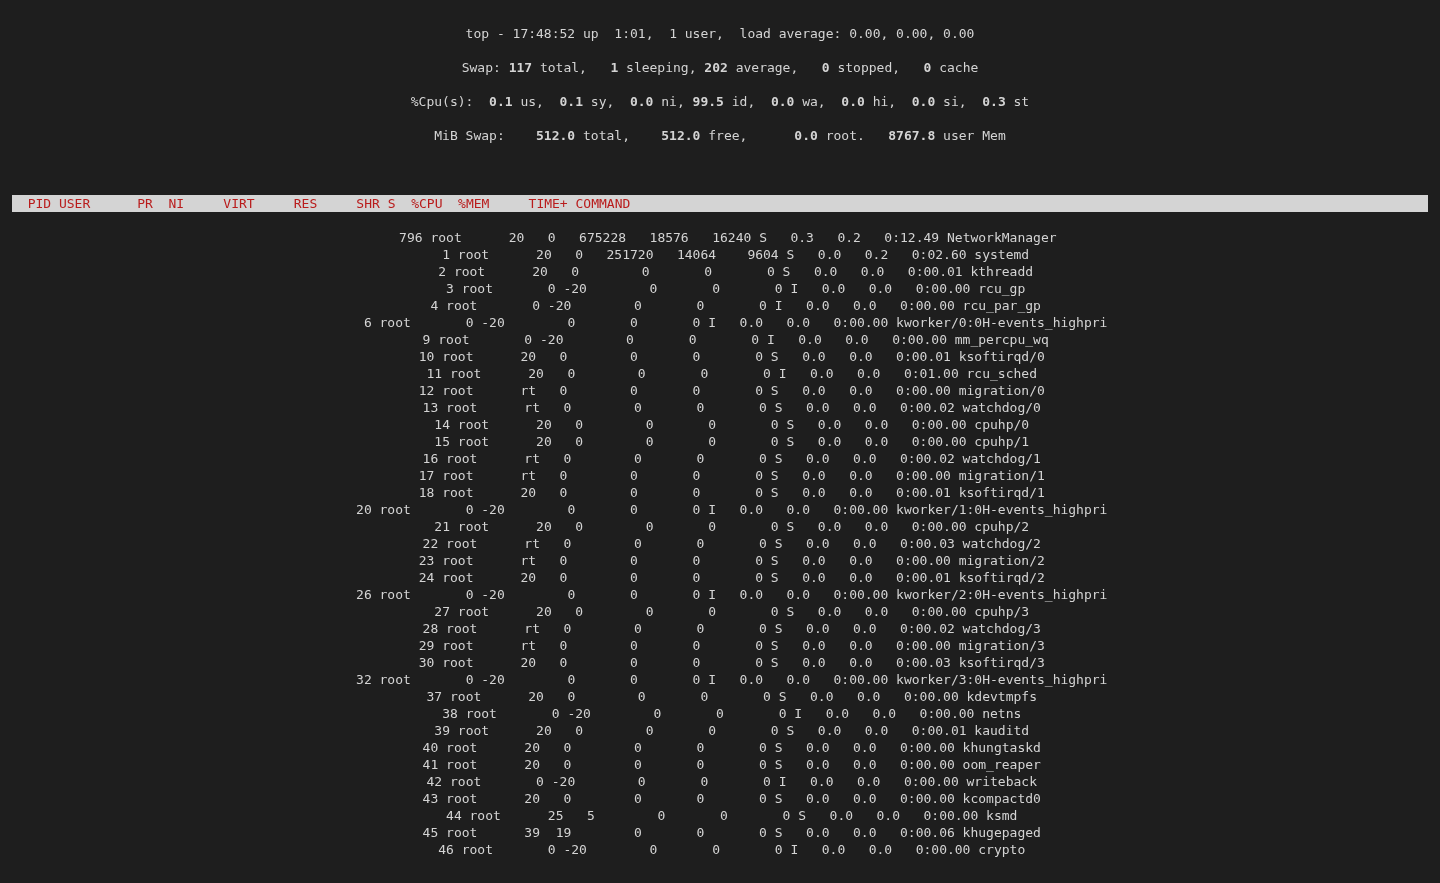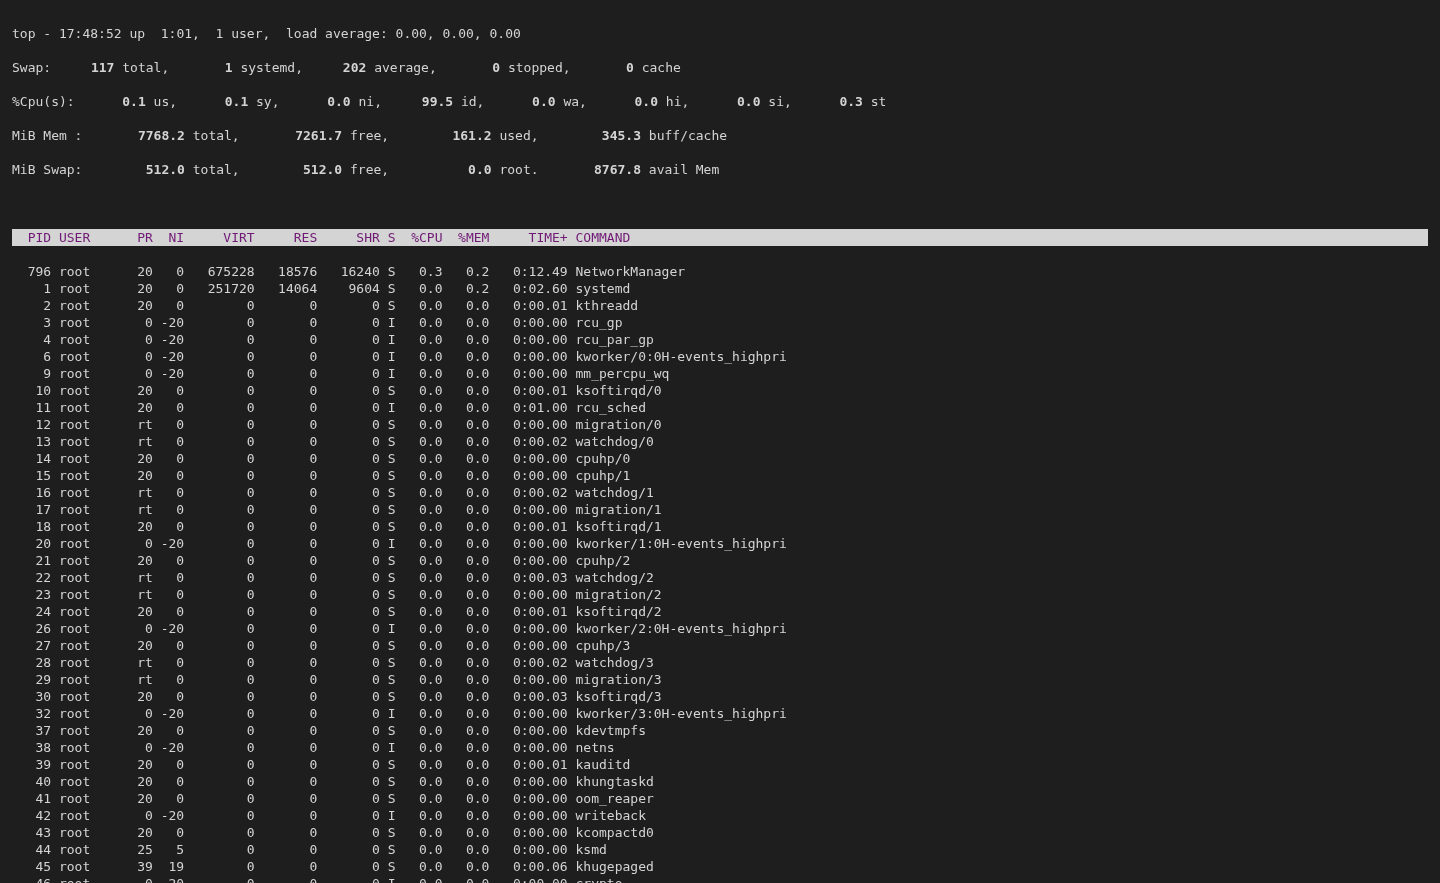--- a/index.html
+++ b/index.html
@@ -11,34 +11,33 @@
     font-size: 13px;
     line-height: 17px;
     width: 1440px;
     height: 883px;
     overflow: hidden;
   }
   .term {
     padding: 8px 12px;
     white-space: pre;
   }
-  .bold { font-weight: bold; margin-left: 32px; }
+  .bold { font-weight: bold; }
   .header-row {
     background: #d4d4d4;
-    color: #701a75;
+    color: #b91c1c;
     display: block;
     width: 100%;
   }
-  .row { display: block; }
+  .row { display: block; text-align: center; }
 </style>
 </head>
 <body>
 
 <div class="term">
 <div class="row"><span>top</span> - <span>17:48:52</span> <span>up</span>  <span>1:01</span>,  <span>1</span> <span>user</span>,  <span>load average:</span> <span>0.00, 0.00, 0.00</span></div>
-<div class="row"><span>Swap:</span> <span class="bold">117</span> <span>total,</span>   <span class="bold">1</span> <span>systemd,</span> <span class="bold">202</span> <span>average,</span>   <span class="bold">0</span> <span>stopped,</span>   <span class="bold">0</span> <span>cache</span></div>
+<div class="row"><span>Swap:</span> <span class="bold">117</span> <span>total,</span>   <span class="bold">1</span> <span>sleeping,</span> <span class="bold">202</span> <span>average,</span>   <span class="bold">0</span> <span>stopped,</span>   <span class="bold">0</span> <span>cache</span></div>
 <div class="row"><span>%Cpu(s):</span>  <span class="bold">0.1</span> <span>us,</span>  <span class="bold">0.1</span> <span>sy,</span>  <span class="bold">0.0</span> <span>ni,</span> <span class="bold">99.5</span> <span>id,</span>  <span class="bold">0.0</span> <span>wa,</span>  <span class="bold">0.0</span> <span>hi,</span>  <span class="bold">0.0</span> <span>si,</span>  <span class="bold">0.3</span> <span>st</span></div>
-<div class="row"><span>MiB Mem :</span>   <span class="bold">7768.2</span> <span>total,</span>   <span class="bold">7261.7</span> <span>free,</span>    <span class="bold">161.2</span> <span>used,</span>    <span class="bold">345.3</span> <span>buff/cache</span></div>
-<div class="row"><span>MiB Swap:</span>    <span class="bold">512.0</span> <span>total,</span>    <span class="bold">512.0</span> <span>free,</span>      <span class="bold">0.0</span> <span>root.</span>   <span class="bold">8767.8</span> <span>avail Mem</span></div>
+<div class="row"><span>MiB Swap:</span>    <span class="bold">512.0</span> <span>total,</span>    <span class="bold">512.0</span> <span>free,</span>      <span class="bold">0.0</span> <span>root.</span>   <span class="bold">8767.8</span> <span>user Mem</span></div>
 <div class="row">&nbsp;</div>
 <div id="columns" class="header-row">  PID USER      PR  NI     VIRT     RES     SHR S  %CPU  %MEM     TIME+ COMMAND</div>
 <div id="proc-list"><div class="row">  796 root      20   0   675228   18576   16240 S   0.3   0.2   0:12.49 NetworkManager</div><div class="row">    1 root      20   0   251720   14064    9604 S   0.0   0.2   0:02.60 systemd</div><div class="row">    2 root      20   0        0       0       0 S   0.0   0.0   0:00.01 kthreadd</div><div class="row">    3 root       0 -20        0       0       0 I   0.0   0.0   0:00.00 rcu_gp</div><div class="row">    4 root       0 -20        0       0       0 I   0.0   0.0   0:00.00 rcu_par_gp</div><div class="row">    6 root       0 -20        0       0       0 I   0.0   0.0   0:00.00 kworker/0:0H-events_highpri</div><div class="row">    9 root       0 -20        0       0       0 I   0.0   0.0   0:00.00 mm_percpu_wq</div><div class="row">   10 root      20   0        0       0       0 S   0.0   0.0   0:00.01 ksoftirqd/0</div><div class="row">   11 root      20   0        0       0       0 I   0.0   0.0   0:01.00 rcu_sched</div><div class="row">   12 root      rt   0        0       0       0 S   0.0   0.0   0:00.00 migration/0</div><div class="row">   13 root      rt   0        0       0       0 S   0.0   0.0   0:00.02 watchdog/0</div><div class="row">   14 root      20   0        0       0       0 S   0.0   0.0   0:00.00 cpuhp/0</div><div class="row">   15 root      20   0        0       0       0 S   0.0   0.0   0:00.00 cpuhp/1</div><div class="row">   16 root      rt   0        0       0       0 S   0.0   0.0   0:00.02 watchdog/1</div><div class="row">   17 root      rt   0        0       0       0 S   0.0   0.0   0:00.00 migration/1</div><div class="row">   18 root      20   0        0       0       0 S   0.0   0.0   0:00.01 ksoftirqd/1</div><div class="row">   20 root       0 -20        0       0       0 I   0.0   0.0   0:00.00 kworker/1:0H-events_highpri</div><div class="row">   21 root      20   0        0       0       0 S   0.0   0.0   0:00.00 cpuhp/2</div><div class="row">   22 root      rt   0        0       0       0 S   0.0   0.0   0:00.03 watchdog/2</div><div class="row">   23 root      rt   0        0       0       0 S   0.0   0.0   0:00.00 migration/2</div><div class="row">   24 root      20   0        0       0       0 S   0.0   0.0   0:00.01 ksoftirqd/2</div><div class="row">   26 root       0 -20        0       0       0 I   0.0   0.0   0:00.00 kworker/2:0H-events_highpri</div><div class="row">   27 root      20   0        0       0       0 S   0.0   0.0   0:00.00 cpuhp/3</div><div class="row">   28 root      rt   0        0       0       0 S   0.0   0.0   0:00.02 watchdog/3</div><div class="row">   29 root      rt   0        0       0       0 S   0.0   0.0   0:00.00 migration/3</div><div class="row">   30 root      20   0        0       0       0 S   0.0   0.0   0:00.03 ksoftirqd/3</div><div class="row">   32 root       0 -20        0       0       0 I   0.0   0.0   0:00.00 kworker/3:0H-events_highpri</div><div class="row">   37 root      20   0        0       0       0 S   0.0   0.0   0:00.00 kdevtmpfs</div><div class="row">   38 root       0 -20        0       0       0 I   0.0   0.0   0:00.00 netns</div><div class="row">   39 root      20   0        0       0       0 S   0.0   0.0   0:00.01 kauditd</div><div class="row">   40 root      20   0        0       0       0 S   0.0   0.0   0:00.00 khungtaskd</div><div class="row">   41 root      20   0        0       0       0 S   0.0   0.0   0:00.00 oom_reaper</div><div class="row">   42 root       0 -20        0       0       0 I   0.0   0.0   0:00.00 writeback</div><div class="row">   43 root      20   0        0       0       0 S   0.0   0.0   0:00.00 kcompactd0</div><div class="row">   44 root      25   5        0       0       0 S   0.0   0.0   0:00.00 ksmd</div><div class="row">   45 root      39  19        0       0       0 S   0.0   0.0   0:00.06 khugepaged</div><div class="row">   46 root       0 -20        0       0       0 I   0.0   0.0   0:00.00 crypto</div></div>
 </div>
 
 </body></html>

